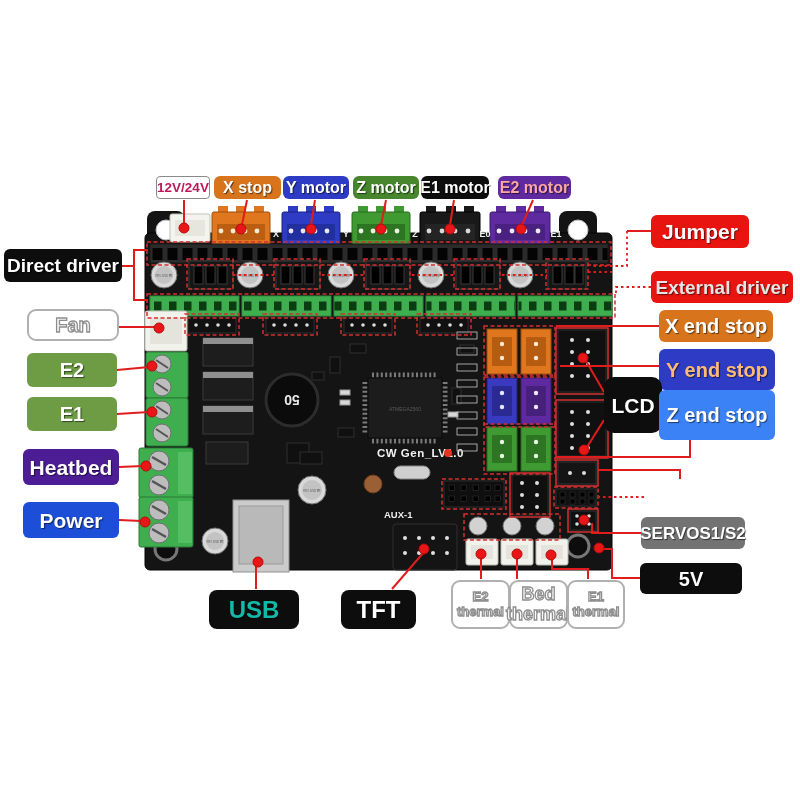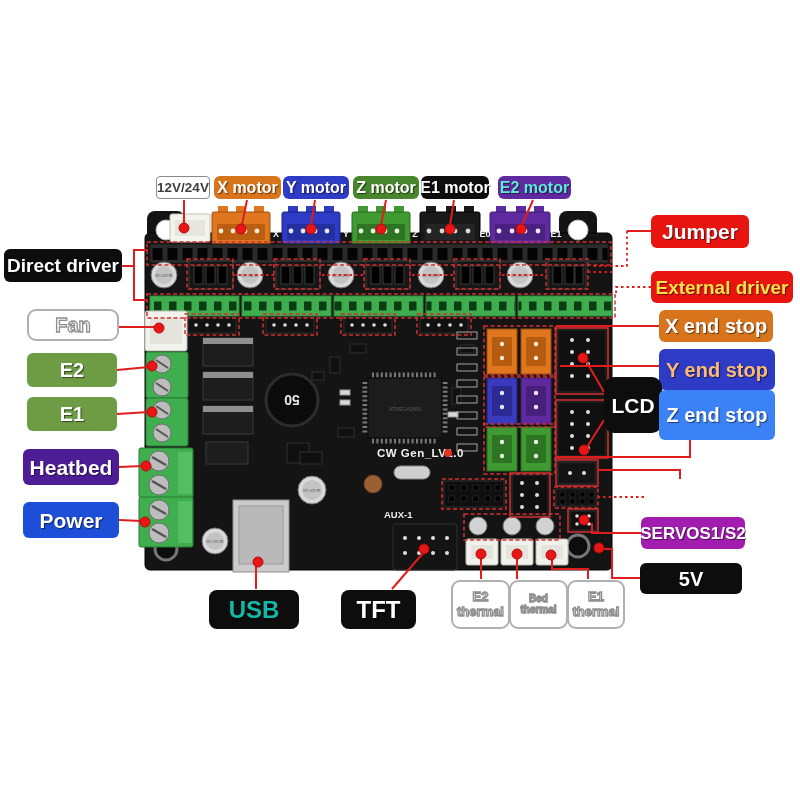--- a/index.html
+++ b/index.html
@@ -4,21 +4,21 @@
 <style>
   html,body{margin:0;padding:0;background:#ffffff;}
   #stage{position:relative;width:800px;height:800px;background:#ffffff;overflow:hidden;
          font-family:"Liberation Sans",sans-serif;}
   #boardsvg{position:absolute;left:0;top:0;}
   .lbl{position:absolute;display:flex;align-items:center;justify-content:center;
        font-weight:bold;color:#fff;border-radius:6px;box-sizing:border-box;
        text-shadow:1px 1px 1px rgba(0,0,0,0.55);line-height:1;white-space:nowrap;}
   .hollow{background:#ffffff;border:2px solid #b0b0b0;color:#fdfdfd;border-radius:9px;
           -webkit-text-stroke:1.3px #8e8e8e;text-shadow:none;}
-  .plain{background:#ffffff;border:1.5px solid #8a8a8a;color:#404040;text-shadow:none;border-radius:4px;}
+  .plain{background:#ffffff;border:1.5px solid #8a8a8a;color:#be185d;text-shadow:none;border-radius:4px;}
   .twoline{flex-direction:column;line-height:1.08;font-weight:bold;}
   .twoline span{display:block;}
 </style>
 </head>
 <body>
 
 <div id="stage">
 
 <svg id="boardsvg" width="800" height="800" viewBox="0 0 800 800">
   <defs>
@@ -521,49 +521,49 @@
         <circle cx="599" cy="548" r="5"></circle>
     <circle cx="258" cy="562" r="5"></circle>
         <circle cx="424" cy="549" r="5"></circle>
     <circle cx="481" cy="554" r="5"></circle>
         <circle cx="517" cy="554" r="5"></circle>
         <circle cx="551" cy="555" r="5"></circle>
   </g>
 </svg>
 
 <div class="lbl plain" style="left:156px;top:176px;width:54px;height:23px;font-size:13.5px">12V/24V</div>
-<div class="lbl" style="left: 214px; top: 176px; width: 67px; height: 23px; font-size: 16px; background-color: rgb(216, 117, 28); color: rgb(255, 255, 255);">X motor</div>
+<div class="lbl" style="left: 214px; top: 176px; width: 67px; height: 23px; font-size: 16px; background-color: rgb(216, 117, 28); color: rgb(255, 255, 255);">X stop</div>
 <div class="lbl" style="left: 283px; top: 176px; width: 66px; height: 23px; font-size: 16px; background-color: rgb(46, 59, 196); color: rgb(255, 255, 255);">Y motor</div>
 <div class="lbl" style="left: 353px; top: 176px; width: 66px; height: 23px; font-size: 16px; background-color: rgb(71, 134, 44); color: rgb(255, 255, 255);">Z motor</div>
 <div class="lbl" style="left: 421px; top: 176px; width: 68px; height: 23px; font-size: 16px; background-color: rgb(13, 13, 13); color: rgb(255, 255, 255);">E1 motor</div>
-<div class="lbl" style="left: 498px; top: 176px; width: 73px; height: 23px; font-size: 16px; background-color: rgb(95, 42, 160); color: #5eead4;">E2 motor</div>
+<div class="lbl" style="left: 498px; top: 176px; width: 73px; height: 23px; font-size: 16px; background-color: rgb(95, 42, 160); color: #fca5a5;">E2 motor</div>
 
 <div class="lbl" style="left: 4px; top: 249px; width: 118px; height: 33px; font-size: 19px; background-color: rgb(13, 13, 13); color: rgb(255, 255, 255);">Direct driver</div>
 <div class="lbl hollow" style="left:27px;top:309px;width:92px;height:32px;font-size:20px">Fan</div>
 <div class="lbl" style="left: 27px; top: 353px; width: 90px; height: 34px; font-size: 20px; background-color: rgb(109, 156, 68); color: rgb(255, 255, 255);">E2</div>
 <div class="lbl" style="left: 27px; top: 397px; width: 90px; height: 34px; font-size: 20px; background-color: rgb(109, 156, 68); color: rgb(255, 255, 255);">E1</div>
 <div class="lbl" style="left: 23px; top: 449px; width: 96px; height: 36px; font-size: 21px; background-color: #4c1d95; color: rgb(255, 255, 255);">Heatbed</div>
 <div class="lbl" style="left: 23px; top: 502px; width: 96px; height: 36px; font-size: 21px; background-color: #1d4ed8; color: rgb(255, 255, 255);">Power</div>
 
 <div class="lbl" style="left: 651px; top: 215px; width: 98px; height: 33px; font-size: 21px; background-color: rgb(232, 20, 16); color: rgb(255, 255, 255);">Jumper</div>
-<div class="lbl" style="left: 651px; top: 271px; width: 142px; height: 32px; font-size: 19px; background-color: rgb(232, 20, 16); color: #fde047;">External driver</div>
+<div class="lbl" style="left: 651px; top: 271px; width: 142px; height: 32px; font-size: 19px; background-color: rgb(232, 20, 16); color: #e5e5e5;">External driver</div>
 <div class="lbl" style="left: 659px; top: 310px; width: 114px; height: 32px; font-size: 20px; background-color: rgb(216, 117, 28); color: rgb(255, 255, 255);">X end stop</div>
 <div class="lbl" style="left: 659px; top: 349px; width: 116px; height: 41px; font-size: 20px; background-color: rgb(46, 59, 196); color: #fdba74;">Y end stop</div>
 <div class="lbl" style="left: 604px; top: 377px; width: 58px; height: 56px; font-size: 21px; border-radius: 10px; background-color: rgb(13, 13, 13); color: rgb(255, 255, 255);">LCD</div>
 <div class="lbl" style="left: 659px; top: 390px; width: 116px; height: 50px; font-size: 20px; background-color: #3b82f6; color: rgb(255, 255, 255);">Z end stop</div>
-<div class="lbl" style="left: 641px; top: 517px; width: 104px; height: 32px; font-size: 17px; background-color: #a21caf; color: rgb(255, 255, 255);">SERVOS1/S2</div>
+<div class="lbl" style="left: 641px; top: 517px; width: 104px; height: 32px; font-size: 17px; background-color: #737373; color: rgb(255, 255, 255);">SERVOS1/S2</div>
 <div class="lbl" style="left: 640px; top: 563px; width: 102px; height: 31px; font-size: 20px; background-color: rgb(13, 13, 13); color: rgb(255, 255, 255); text-align: center;">5V</div>
 
 <div class="lbl" style="left: 209px; top: 590px; width: 90px; height: 39px; font-size: 24px; border-radius: 8px; background-color: rgb(13, 13, 13); color: #14b8a6;">USB</div>
 <div class="lbl" style="left: 341px; top: 590px; width: 75px; height: 39px; font-size: 24px; border-radius: 8px; background-color: rgb(13, 13, 13); color: rgb(255, 255, 255);">TFT</div>
 <div class="lbl hollow twoline" style="left:451px;top:580px;width:59px;height:49px;font-size:13px">
   <span>E2</span>
   <span>thermal</span>
 </div>
-<div class="lbl hollow twoline" style="left:509px;top:580px;width:59px;height:49px;font-size:10px">
+<div class="lbl hollow twoline" style="left:509px;top:580px;width:59px;height:49px;font-size:18px">
   <span>Bed</span>
   <span>thermal</span>
 </div>
 <div class="lbl hollow twoline" style="left:567px;top:580px;width:58px;height:49px;font-size:13px">
   <span>E1</span>
   <span>thermal</span>
 </div>
 
 </div>
 

